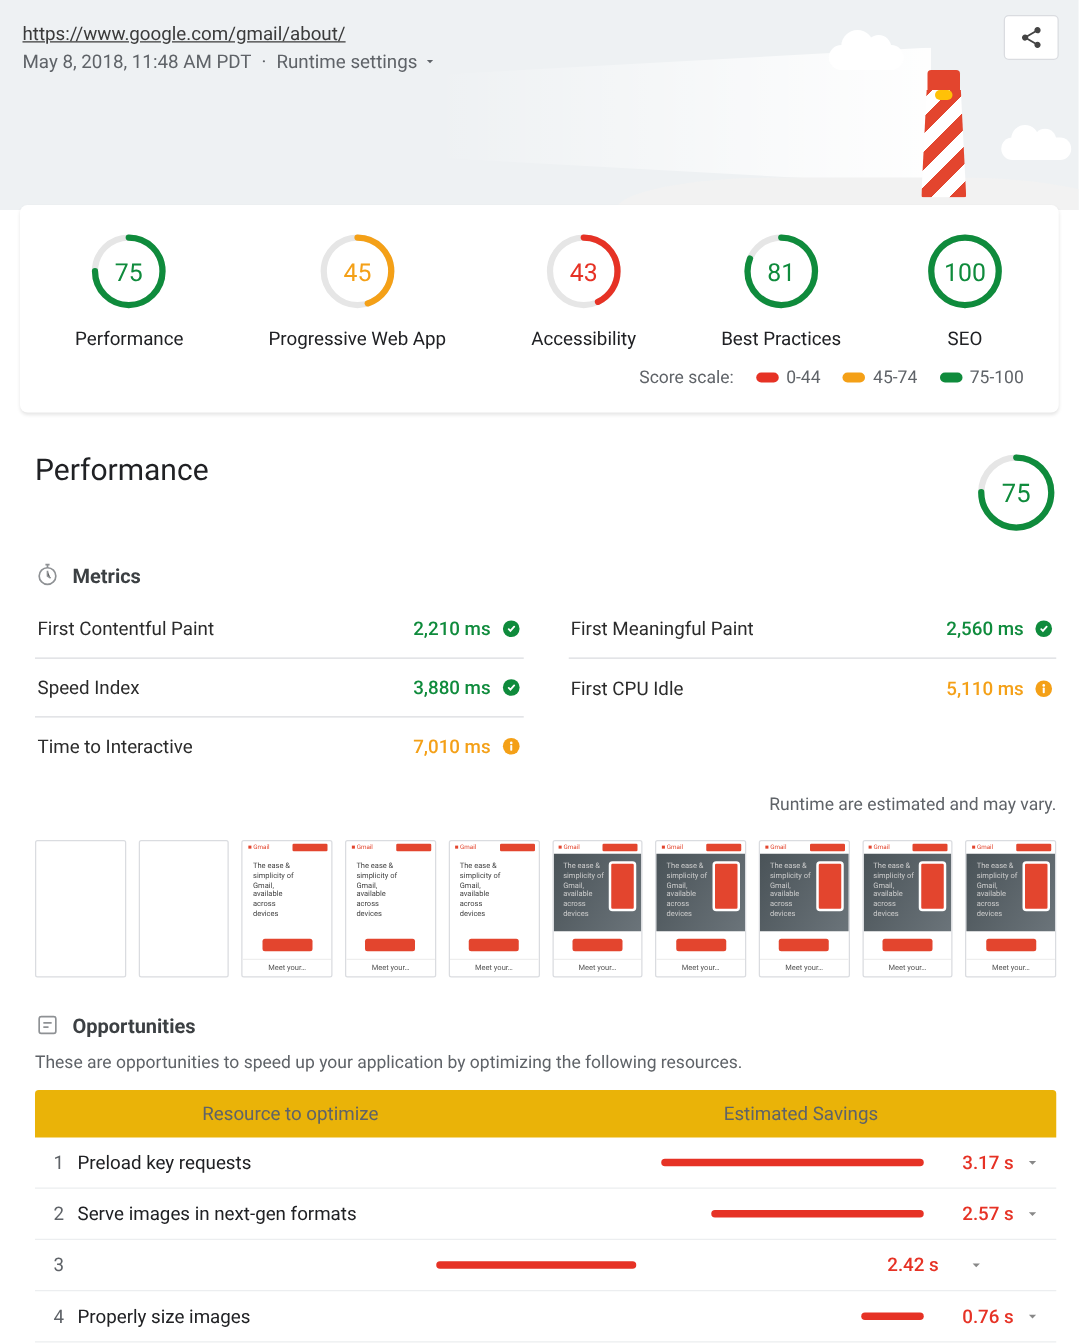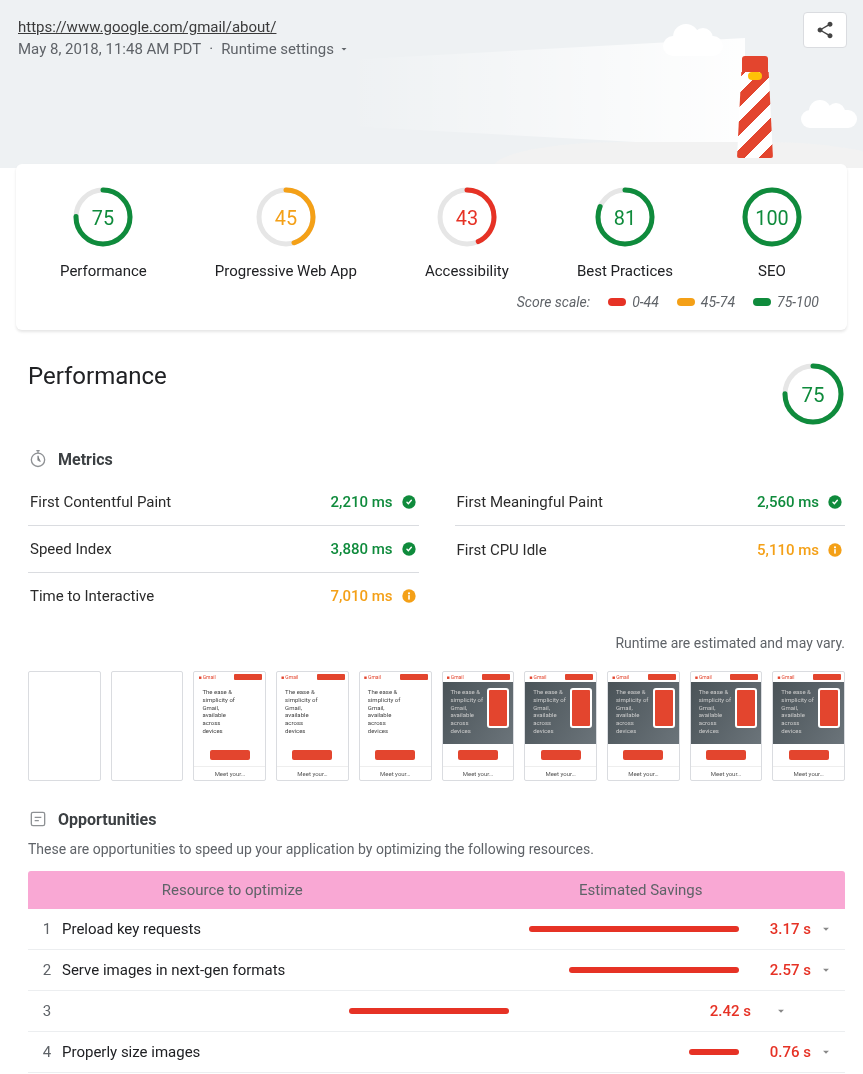--- a/index.html
+++ b/index.html
@@ -94,21 +94,21 @@
     position:relative;
     top:-4px;
   }
   .scores{display:flex;justify-content:space-around;align-items:flex-start;}
   .score{display:flex;flex-direction:column;align-items:center;gap:14px;cursor:pointer;}
   .gauge{width:62px;height:62px;}
   .score-label{font-size:15px;color:#202124;}
   .scale{
     display:flex;justify-content:flex-end;align-items:center;gap:18px;
     padding:14px 18px 12px 0;
-    font-size:14px;color:var(--text-mid);font-style:italic;
+    font-size:14px;color:var(--text-mid);
   }
   .pill{display:inline-flex;align-items:center;gap:6px;font-size:14px;}
   .pill .dot-p{width:18px;height:8px;border-radius:4px;display:inline-block;}
   
   .main{padding:28px 18px 30px 28px;}
   h2.section-title{font-size:24px;font-weight:400;margin:0;color:#202124;}
   .perf-head{display:flex;justify-content:space-between;align-items:flex-start;}
   .subhead{display:flex;align-items:center;gap:10px;margin-top:20px;color:var(--text-mid);}
   .subhead .icon{width:20px;height:20px;opacity:.7;}
   .subhead-label{font-weight:700;font-size:16px;color:#3c4043;}
@@ -135,21 +135,21 @@
   .f-body{flex:1;padding:6px 8px;font-size:6px;line-height:1.3;color:#444;}
   .f-body.dark{background:linear-gradient(120deg,#4a5358,#6b747a);color:#ccc;}
   .f-btm{height:22px;display:flex;align-items:center;justify-content:center;}
   .f-cta{width:40px;height:10px;background:#e3452e;border-radius:2px;}
   .f-more{height:14px;font-size:6px;color:#555;text-align:center;border-top:1px solid #eee;display:flex;align-items:center;justify-content:center;}
   .phone{position:absolute;width:22px;height:40px;border:2px solid #fff;border-radius:3px;background:#e3452e;}
   
   .opp-desc{color:var(--text-mid);margin-top:12px;font-size:14px;}
   .opp-header{
     display:grid;grid-template-columns:1fr 1fr;
-    background:#f9a8d4;
+    background:#eab308;
     color:var(--text-mid);
     font-size:15px;
     padding:10px 0;
     margin-top:14px;
     border-radius:3px 3px 0 0;
   }
   .opp-header div{text-align:center;}
   .opp-row{
     display:grid;
     grid-template-columns:30px 1fr 230px 60px 30px;

